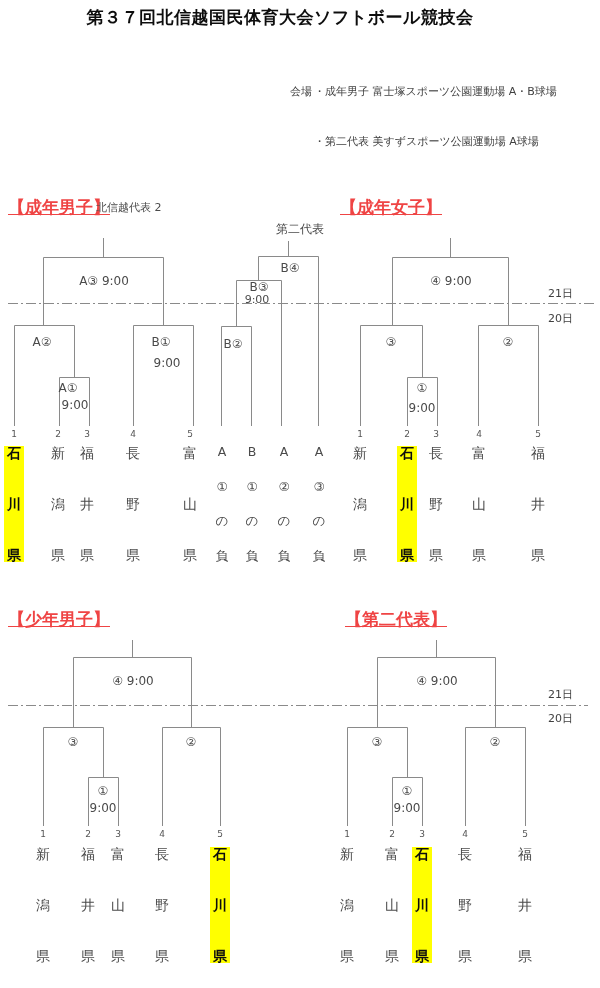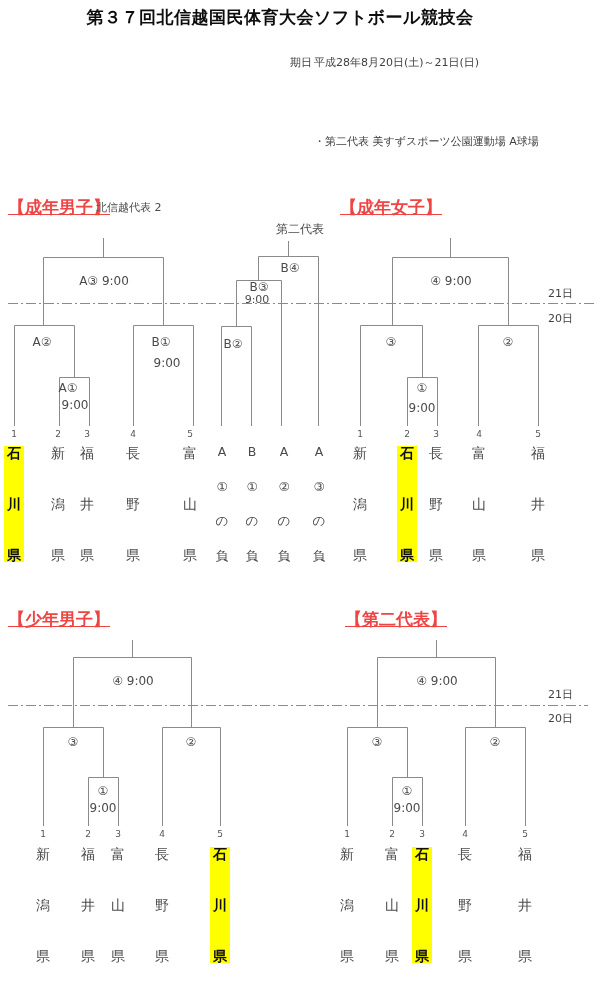--- a/index.html
+++ b/index.html
@@ -65,22 +65,22 @@
       <path d="M392.5,826 V777.5 H422.5 V826"></path>
       <path d="M465.5,826 V727.5 H525.5 V826"></path>
 
       <path d="M8,303.5 H597" stroke-dasharray="10,3,2,3"></path>
       <path d="M8,705.5 H588" stroke-dasharray="10,3,2,3"></path>
     </g>
   </svg>
 
   <div class="title">第３７回北信越国民体育大会ソフトボール競技会</div>
 
-  <div class="info-row" style="top:55px">
-    <span class="info-label">期日</span><span>平成28年8月20日(土)～21日(日)</span>
+  <div class="info-row" style="top:84px">
+    <span class="info-label">会場</span><span>・成年男子  富士塚スポーツ公園運動場 A・B球場</span>
   </div>
   <div class="info-row" style="top:134px">
     <span class="info-label"></span><span>・第二代表  美すずスポーツ公園運動場 A球場</span>
   </div>
 
   <div class="datelbl" style="left:548px;top:286px">21日</div>
   <div class="datelbl" style="left:548px;top:311px">20日</div>
   <div class="datelbl" style="left:548px;top:687px">21日</div>
   <div class="datelbl" style="left:548px;top:711px">20日</div>
 

